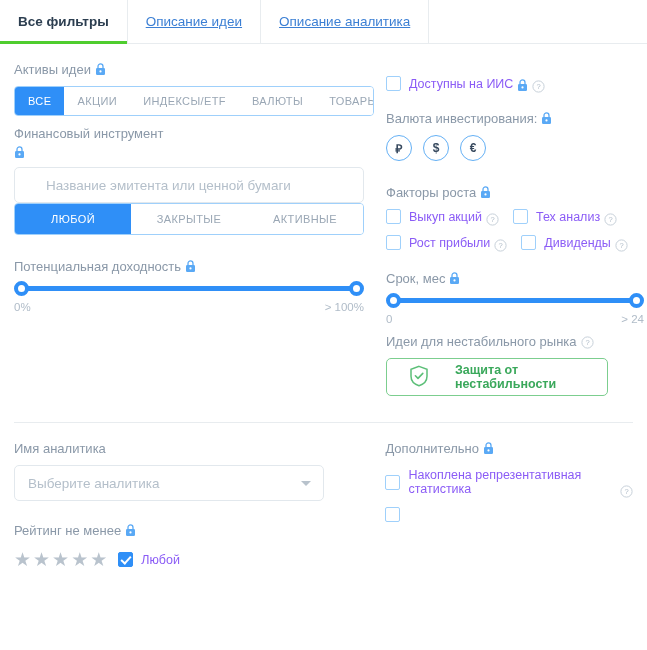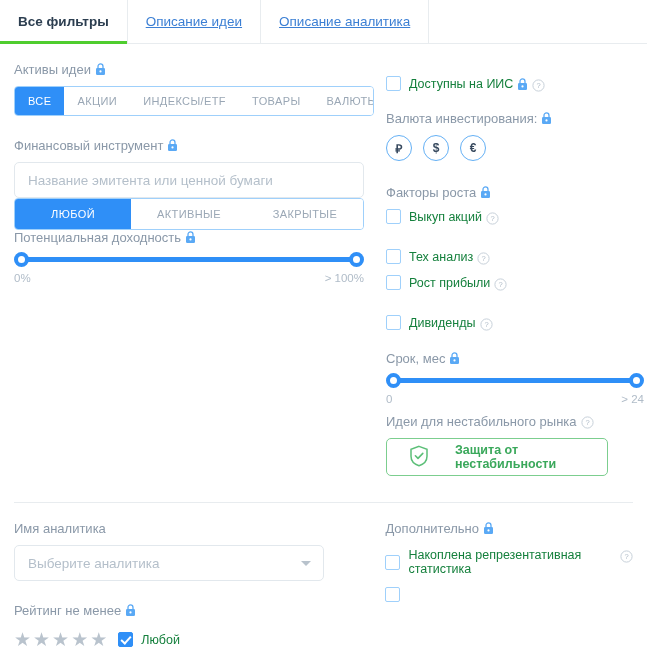--- a/index.html
+++ b/index.html
@@ -85,21 +85,21 @@
   }
   .segmented.status { height: 32px; }
   .segmented.status .seg { flex: 1; padding: 0; }
 
   
   .text-input {
     width: 350px;
     height: 36px;
     border: 1px solid #e2e8ed;
     border-radius: 5px;
-    padding: 0 13px;
+    padding: 0 31px;
     font-size: 13.5px;
     color: #99a6b4;
     font-family: "Liberation Sans", sans-serif;
     background: #fff;
     outline: none;
   }
   .text-input::placeholder { color: #b4bfca; }
 
   
   .slider-block { margin-top: 4px; }
@@ -144,23 +144,23 @@
   }
   .cb-box.checked::after {
     content: "";
     position: absolute;
     left: 4px; top: 1px;
     width: 4px; height: 8px;
     border: solid #fff;
     border-width: 0 2px 2px 0;
     transform: rotate(42deg);
   }
-  .cb-label { font-size: 12.5px; color: #15803d; display: flex; align-items: flex-start; gap: 4px; }
-
-  .cb-pair { display: flex; gap: 14px; flex-direction: column; }
+  .cb-label { font-size: 12.5px; color: #8b5cf6; display: flex; align-items: flex-end; gap: 4px; }
+
+  .cb-pair { display: flex; gap: 14px; }
   .cb-pair .cb-row { margin-bottom: 11px; }
 
   
   .currencies { display: flex; gap: 11px; }
   .cur {
     width: 26px; height: 26px;
     border: 1.5px solid #64b0f5;
     border-radius: 50%;
     display: flex; align-items: center; justify-content: center;
     font-size: 12px;
@@ -249,47 +249,47 @@
               <path d="M3 5V3.4A2.5 2.5 0 0 1 8 3.4V5" fill="none" stroke="#5aa9f5" stroke-width="1.3"></path>
               <rect x="1" y="5" width="9" height="7" rx="1.2" fill="#5aa9f5"></rect>
               <circle cx="5.5" cy="8.4" r="1.1" fill="#fff"></circle>
             </svg>
       </span>
     </div>
     <div class="segmented">
       <div class="seg active">ВСЕ</div>
       <div class="seg">АКЦИИ</div>
       <div class="seg">ИНДЕКСЫ/ETF</div>
+      <div class="seg">ВАЛЮТЫ</div>
       <div class="seg">ТОВАРЫ</div>
-      <div class="seg">ВАЛЮТЫ</div>
 
     </div>
 
     
-    <div class="field-label" style="margin-top:22px;">
+    <div class="field-label" style="margin-top:10px;flex-direction:column;">
       <span>Финансовый инструмент</span>
       <span class="lock-icon">
         <svg viewBox="0 0 11 13" width="11" height="13">
               <path d="M3 5V3.4A2.5 2.5 0 0 1 8 3.4V5" fill="none" stroke="#5aa9f5" stroke-width="1.3"></path>
               <rect x="1" y="5" width="9" height="7" rx="1.2" fill="#5aa9f5"></rect>
               <circle cx="5.5" cy="8.4" r="1.1" fill="#fff"></circle>
             </svg>
       </span>
     </div>
     <input class="text-input" type="text" placeholder="Название эмитента или ценной бумаги" style="">
 
     
     <div class="segmented status" style="width:350px;">
       <div class="seg active">ЛЮБОЙ</div>
+      <div class="seg">ЗАКРЫТЫЕ</div>
       <div class="seg">АКТИВНЫЕ</div>
-      <div class="seg">ЗАКРЫТЫЕ</div>
     </div>
 
     
-    <div class="field-label" style="">
+    <div class="field-label" style="margin-top:24px;">
       <span>Потенциальная доходность</span>
       <span class="lock-icon">
         <svg viewBox="0 0 11 13" width="11" height="13">
               <path d="M3 5V3.4A2.5 2.5 0 0 1 8 3.4V5" fill="none" stroke="#5aa9f5" stroke-width="1.3"></path>
               <rect x="1" y="5" width="9" height="7" rx="1.2" fill="#5aa9f5"></rect>
               <circle cx="5.5" cy="8.4" r="1.1" fill="#fff"></circle>
             </svg>
       </span>
     </div>
     <div class="slider-block" style="width:350px;">

